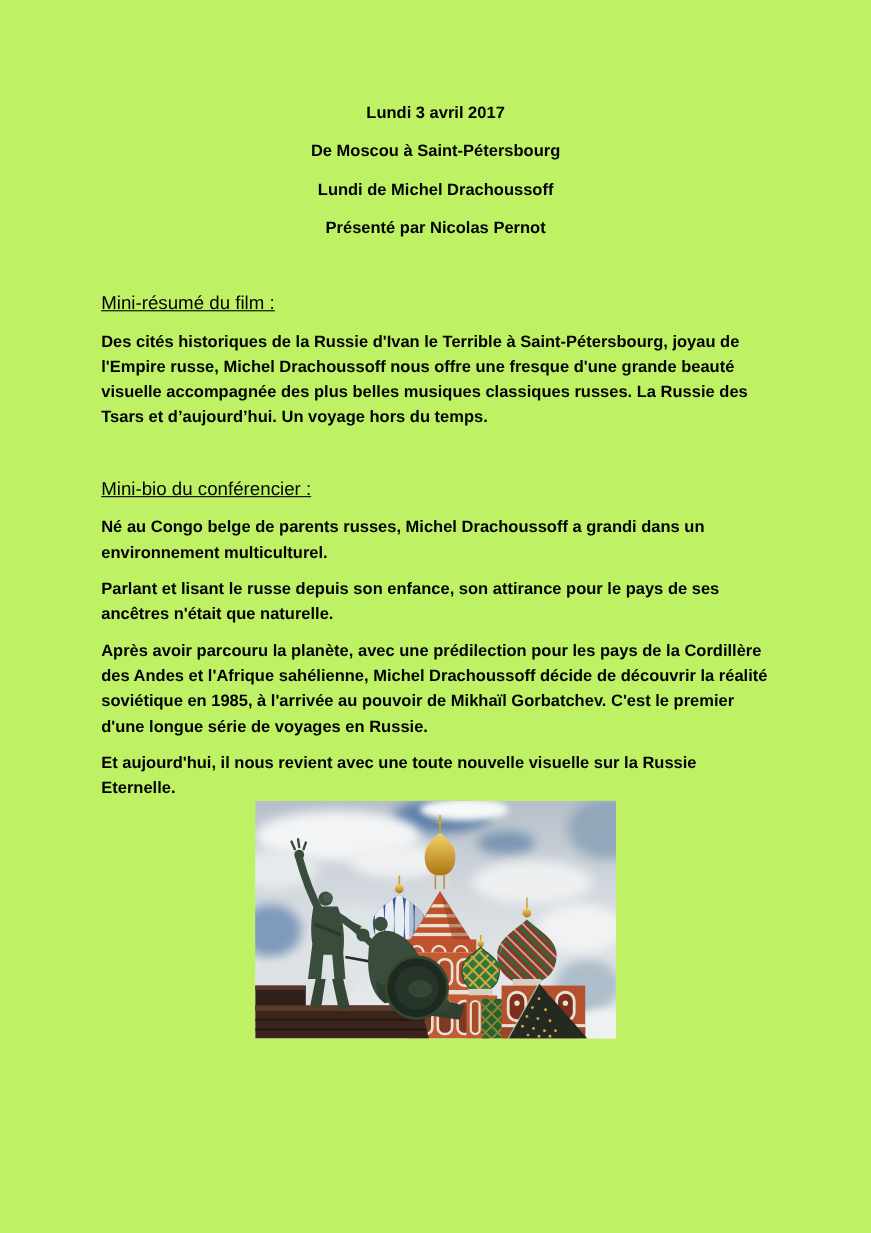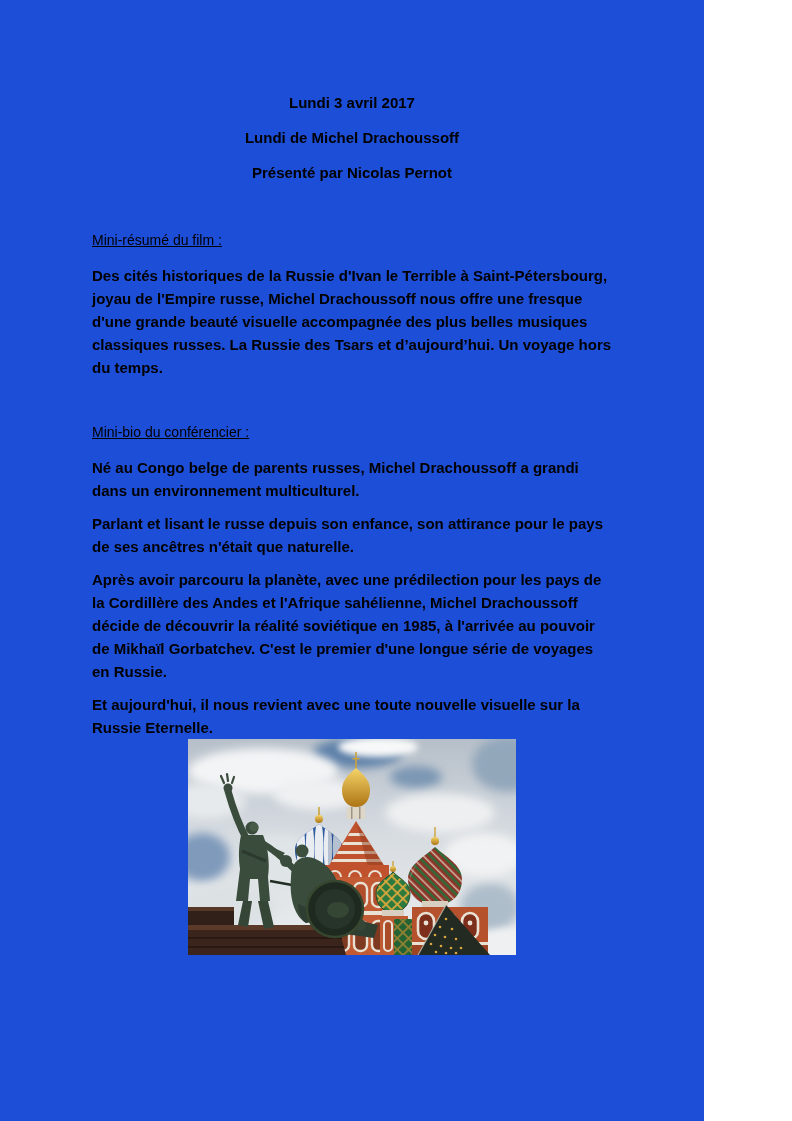--- a/index.html
+++ b/index.html
@@ -1,35 +1,35 @@
 <!DOCTYPE html>
 <html><head>
 <meta charset="utf-8">
 <style>
   html,body { margin:0; padding:0; background:#ffffff; }
   .page {
     position:relative;
-    width:704px; height:1121px;
-    background:#1d4ed8;
+    width:792px; height:1121px;
+    background:#bef264;
     overflow:hidden;
     font-family:"Liberation Sans", sans-serif;
     color:#000000;
   }
   .content { margin:0 92px; }
   .titles { padding-top:95px; }
   .t {
     margin:0 0 20px 0;
     text-align:center;
     font-weight:bold;
     font-size:15px;
     line-height:15px;
   }
   .sec {
     margin:52px 0 15px 0;
-    font-size:14px;
+    font-size:17px;
     line-height:17px;
     font-weight:normal;
     text-decoration:underline;
   }
   .sec--bio { margin-top:45px;text-decoration:underline; }
   .para {
     margin:0 0 10px 0;
     font-size:15px;
     line-height:23px;
     font-weight:bold;
@@ -41,20 +41,21 @@
   .photo svg { display:block; }
 </style>
 </head>
 <body>
 
 <div class="page">
   <div class="content">
 
     <div class="titles">
       <p class="t">Lundi 3 avril 2017</p>
+      <p class="t">De Moscou à Saint-Pétersbourg</p>
       <p class="t">Lundi de Michel Drachoussoff</p>
       <p class="t">Présenté par Nicolas Pernot</p>
     </div>
 
     <p class="sec">Mini-résumé du film :</p>
     <p class="para">Des cités historiques de la Russie d'Ivan le Terrible à Saint-Pétersbourg, joyau de l'Empire russe, Michel Drachoussoff nous offre une fresque d'une grande beauté visuelle accompagnée des plus belles musiques classiques russes. La Russie des Tsars et d’aujourd’hui. Un voyage hors du temps.</p>
 
     <p class="sec sec--bio">Mini-bio du conférencier :</p>
     <p class="para">Né au Congo belge de parents russes, Michel Drachoussoff a grandi dans un environnement multiculturel.</p>
     <p class="para">Parlant et lisant le russe depuis son enfance, son attirance pour le pays de ses ancêtres n'était que naturelle.</p>

